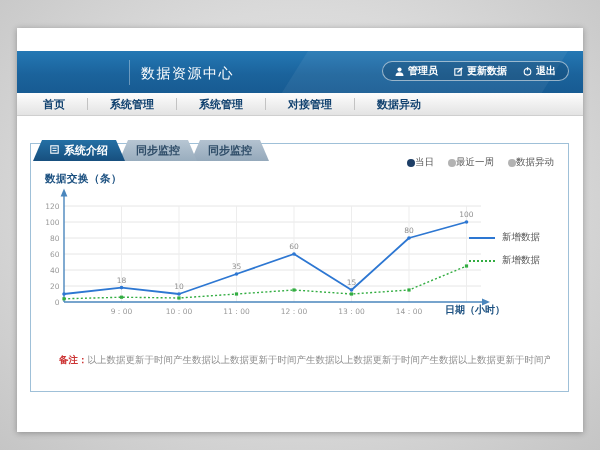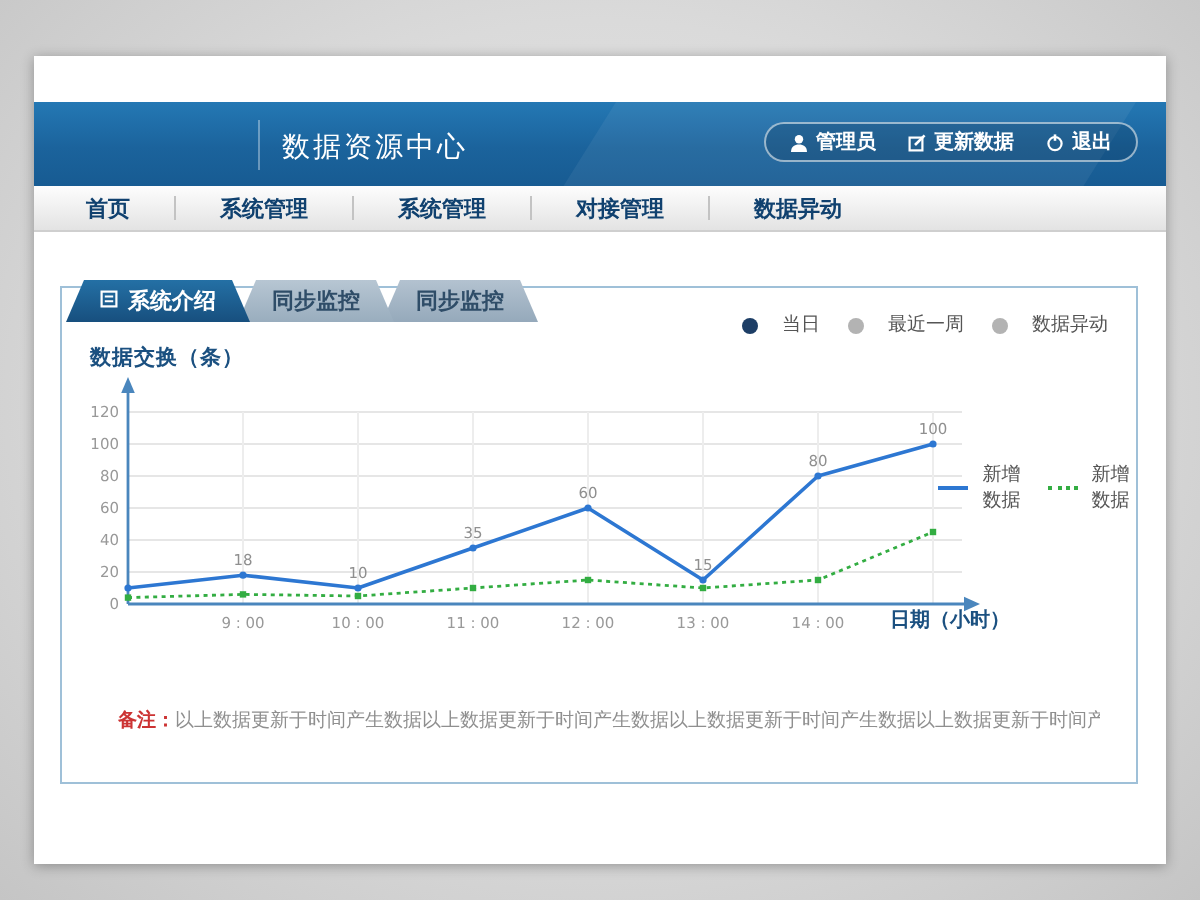--- a/index.html
+++ b/index.html
@@ -35,27 +35,27 @@
   .tab{height:21px;line-height:21px;padding:0 17px;font-size:11px;font-weight:bold;cursor:pointer;
     clip-path:polygon(9px 0, calc(100% - 9px) 0, 100% 100%, 0 100%);white-space:nowrap;}
   .tab.active{background:linear-gradient(#2470a5,#174f7e);color:#fff;z-index:3;
     display:flex;align-items:center;gap:5px;position:relative;}
   .tab.in1{background:linear-gradient(#b7c6d3,#99adbe);color:#2f4d68;z-index:2;margin-left:-6px;}
   .tab.in2{background:linear-gradient(#b3c2d0,#95a9bb);color:#2f4d68;z-index:1;margin-left:-6px;}
 
   
   .panel{position:absolute;left:13px;right:14px;top:115px;height:247px;border:1px solid #9fc0d8;background:#fff;}
   .radios{position:absolute;top:12px;right:14px;display:flex;gap:14px;align-items:center;}
-  .radio{display:flex;gap:12px;align-items:center;font-size:9.5px;color:#555;cursor:pointer;}
+  .radio{display:flex;gap:0;align-items:center;font-size:9.5px;color:#555;cursor:pointer;}
   .radio-dot{width:8px;height:8px;border-radius:50%;background:#b3b3b3;}
   .radio.selected .radio-dot{background:#1d3e66;}
   .y-title{position:absolute;left:14px;top:28px;font-size:10.5px;font-weight:bold;color:#1b5080;letter-spacing:0.5px;}
   #chart-svg{position:absolute;left:10px;top:44px;font-family:"DejaVu Sans","Liberation Sans",sans-serif;}
   .x-title{position:absolute;left:414px;top:159px;font-size:10px;font-weight:bold;color:#1b5080;}
-  .legend{position:absolute;left:438px;top:87px;display:flex;flex-direction:row;gap:10px;}
+  .legend{position:absolute;left:438px;top:87px;display:flex;flex-direction:column;gap:10px;}
   .legend-item{display:flex;align-items:center;gap:7px;font-size:9.5px;color:#555;cursor:pointer;}
   .legend-line{width:26px;height:0;border-top:2px solid #2d77d2;}
   .legend-line.dotted{border-top:2px dotted #33ad42;}
   .note{position:absolute;left:28px;right:18px;top:210px;font-size:9.5px;color:#8f8f8f;
     white-space:nowrap;overflow:hidden;}
   .note-label{color:#cc3333;font-weight:bold;}
 </style>
 </head>
 <body>
 

